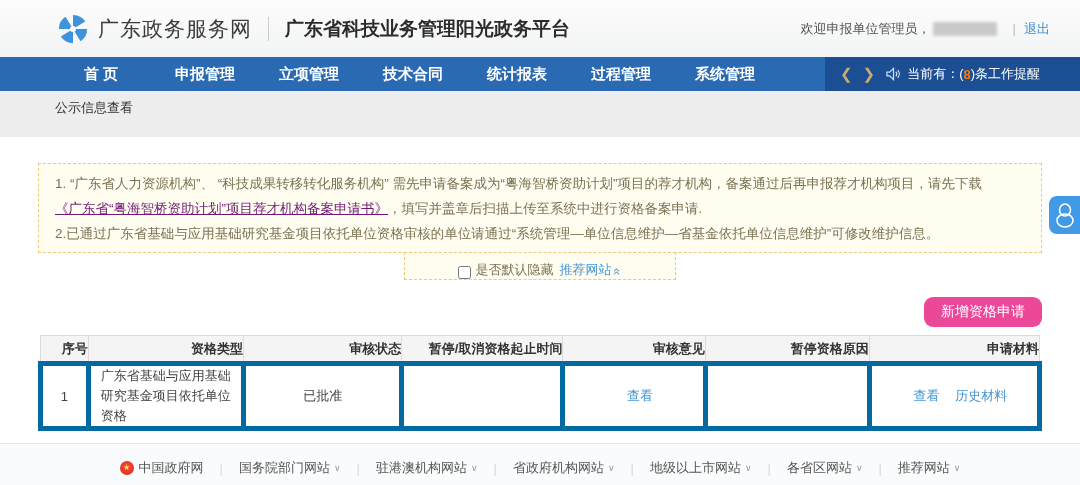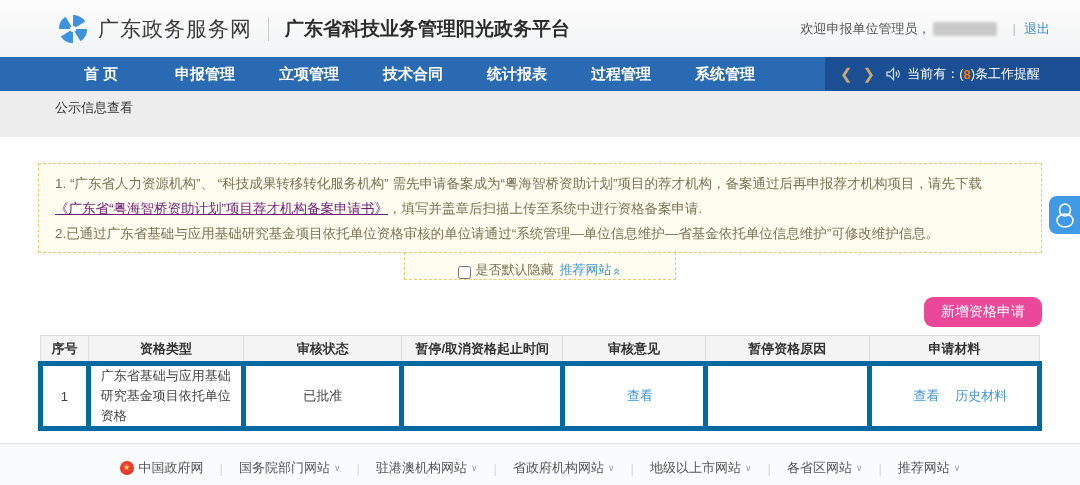--- a/index.html
+++ b/index.html
@@ -51,21 +51,21 @@
 
   
   .action-row { margin-top:17px; text-align:right; }
   .btn-primary { background:#ec4899; color:#fff; border:none; border-radius:9px;
     font-size:14px; padding:6px 17px; cursor:pointer;
     font-family:"Liberation Sans","DejaVu Sans",sans-serif; }
 
   
   .qual-table { margin-top:8px; width:1004px; border-collapse:collapse; font-size:13px; }
   .qual-table th { background:#f4f4f4; border:1px solid #dcdcdc; height:28px;
-    font-weight:bold; color:#333; text-align:center; }
+    font-weight:bold; color:#333; text-align:right; }
   .qual-table td { border:5px solid #0369a1; height:58px; color:#444;
     text-align:center; vertical-align:middle; }
   .cell-left { text-align:left !important; padding:0 10px; line-height:20px; }
   .tbl-link { color:#4596d6; text-decoration:none; cursor:pointer;margin-left:12px; }
   .tbl-link + .tbl-link { margin-left:12px; }
 
   
   .site-footer { margin-top:12px; border-top:1px solid #e6e6e6; background:#fafbfc;
     height:49px; display:flex; align-items:center; justify-content:center;
     font-size:13px; color:#555; }

